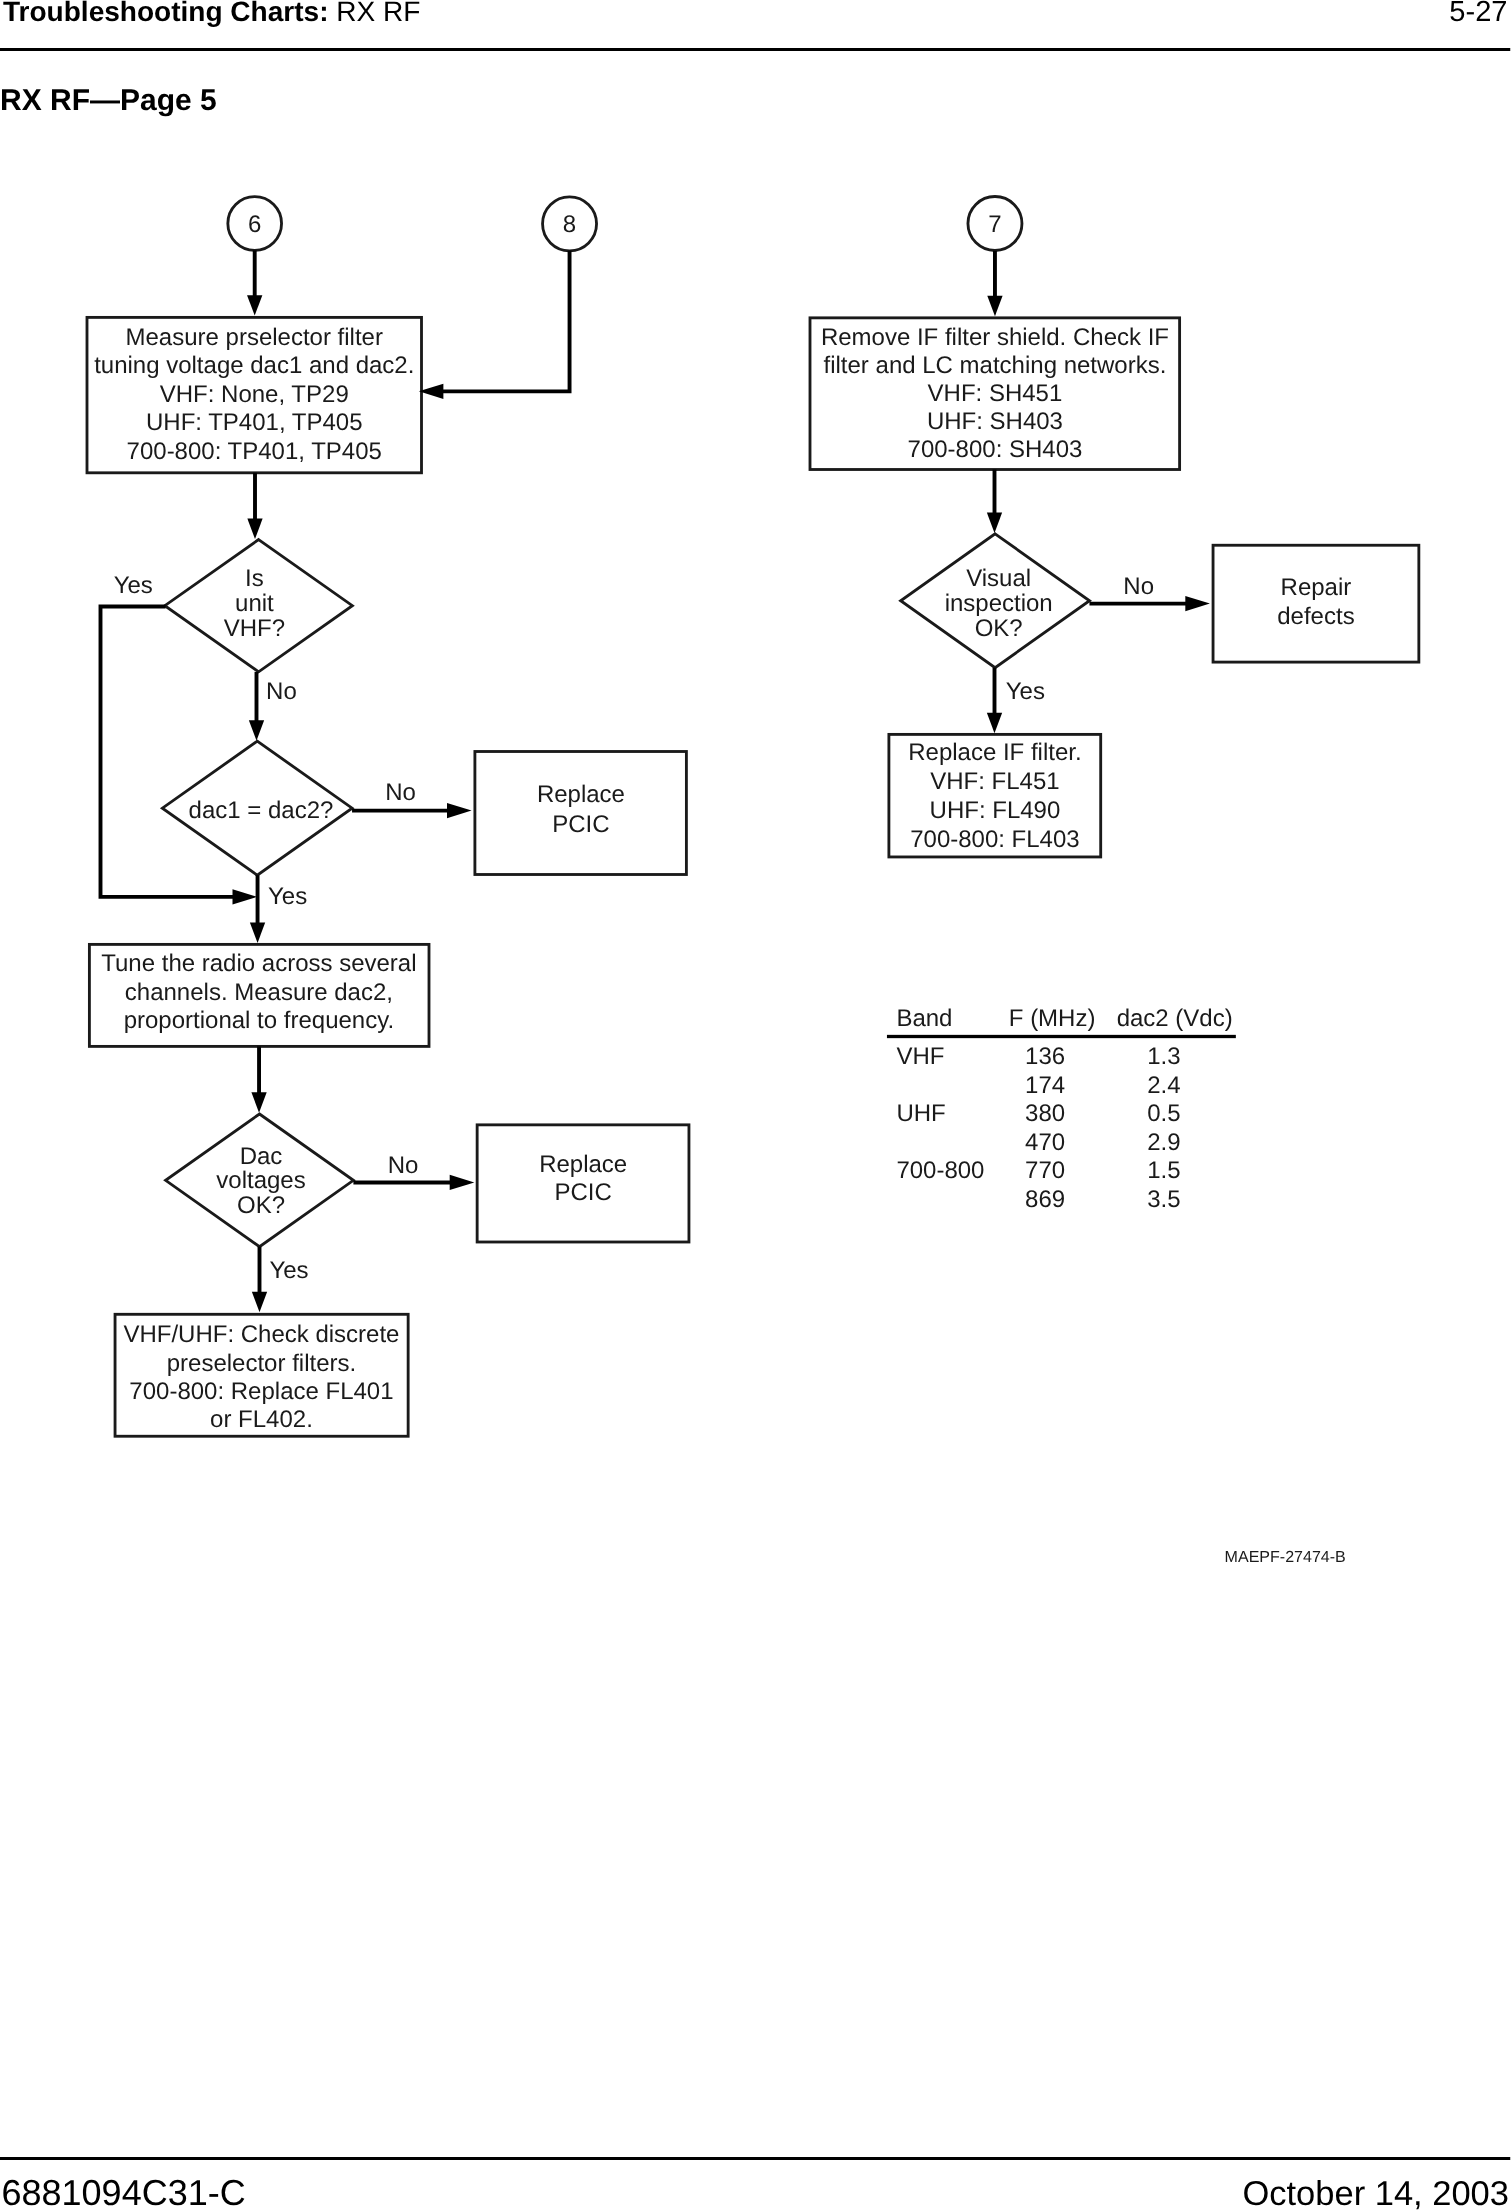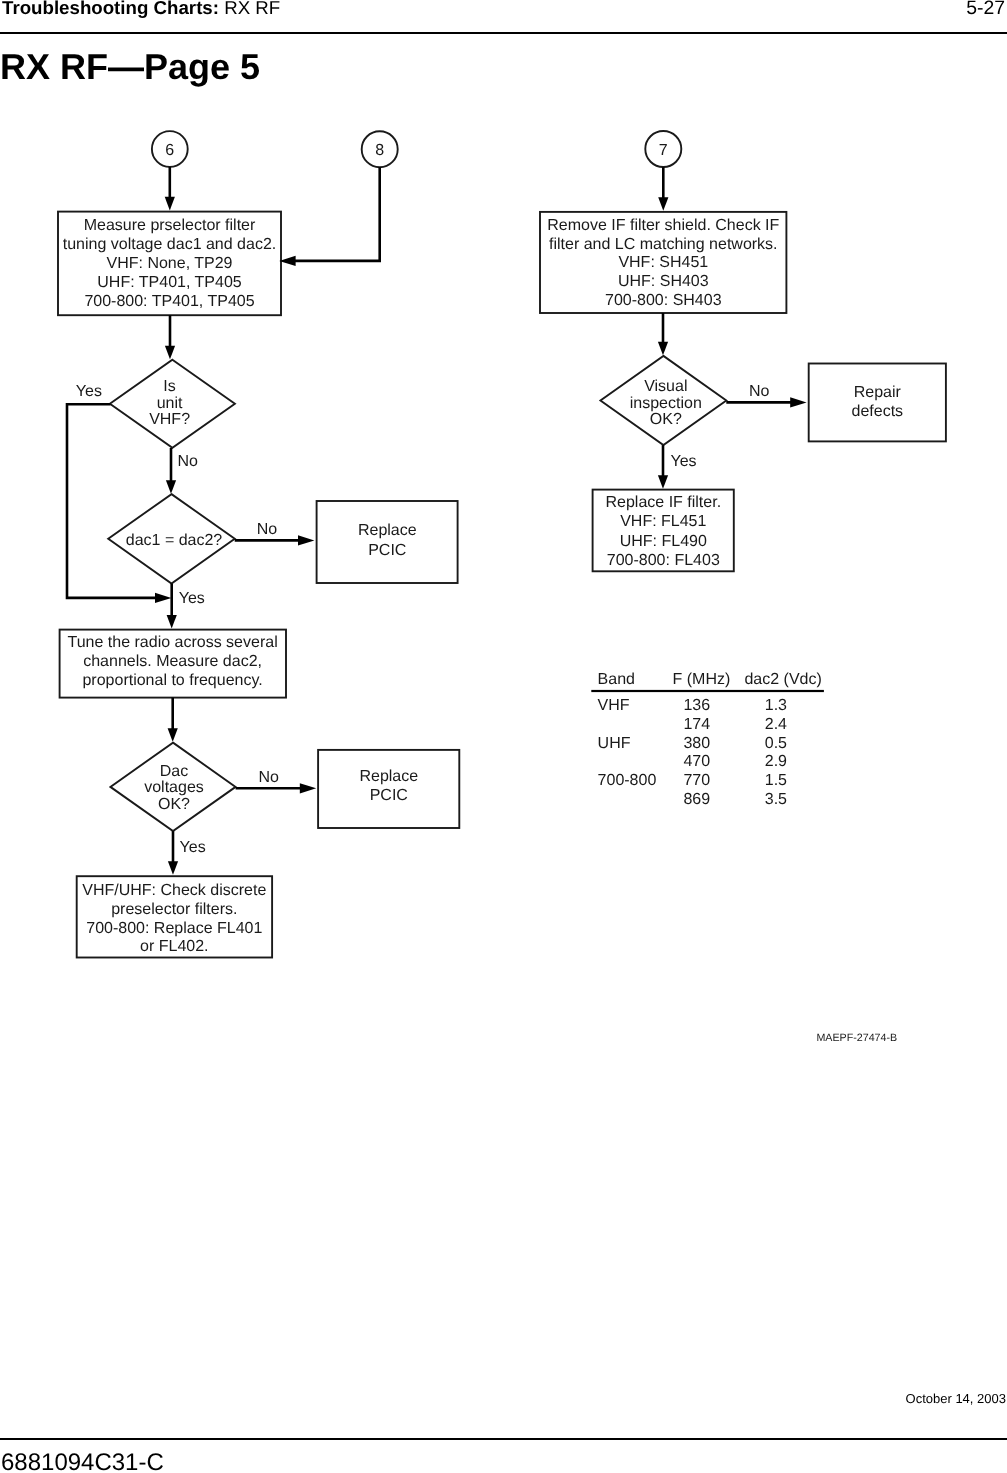--- a/index.html
+++ b/index.html
@@ -3,24 +3,24 @@
 <meta charset="utf-8">
 <style>
   html,body{margin:0;padding:0;background:#ffffff;}
   body{width:1007px;height:1473px;position:relative;overflow:hidden;
        font-family:"Liberation Sans",sans-serif;color:#000;
        -webkit-font-smoothing:antialiased;text-rendering:geometricPrecision;}
   #hdr-title{position:absolute;left:2px;top:-2px;font-size:18.7px;line-height:20px;white-space:nowrap;}
   #hdr-title .b{font-weight:bold;}
   #hdr-pageno{position:absolute;right:2px;top:-2.5px;font-size:19.4px;line-height:20px;}
   #hdr-rule{position:absolute;left:0px;top:31.7px;width:1007px;height:2.2px;background:#000;}
-  #page-title{position:absolute;left:0px;top:50px;font-size:36px;font-weight:bold;line-height:34px;white-space:nowrap;}
+  #page-title{position:absolute;left:0px;top:50px;font-size:20px;font-weight:bold;line-height:34px;white-space:nowrap;}
   #ftr-rule{position:absolute;left:0px;top:1437.7px;width:1007px;height:2.2px;background:#000;}
   #ftr-left{position:absolute;left:1px;top:1452px;font-size:24px;line-height:21px;white-space:nowrap;}
-  #ftr-right{position:absolute;right:1px;top:1388px;font-size:13px;line-height:21px;white-space:nowrap;}
+  #ftr-right{position:absolute;right:1px;top:1452px;font-size:23px;line-height:21px;white-space:nowrap;}
   #chart{position:absolute;left:0;top:0;width:1007px;height:1473px;}
   #chart text{font-family:"Liberation Sans",sans-serif;fill:#1a1a1a;}
   .nodetext{font-size:16px;}
   .edgelabel{font-size:16px;}
   .circnum{font-size:16px;}
   .tbl{font-size:16px;}
   .figid{font-size:10.7px;fill:#3a3a3a;}
   .shape{fill:none;stroke:#1a1a1a;stroke-width:1.9;}
   .conn{stroke:#000;stroke-width:2.6;fill:none;}
   .head{fill:#000;stroke:none;}

